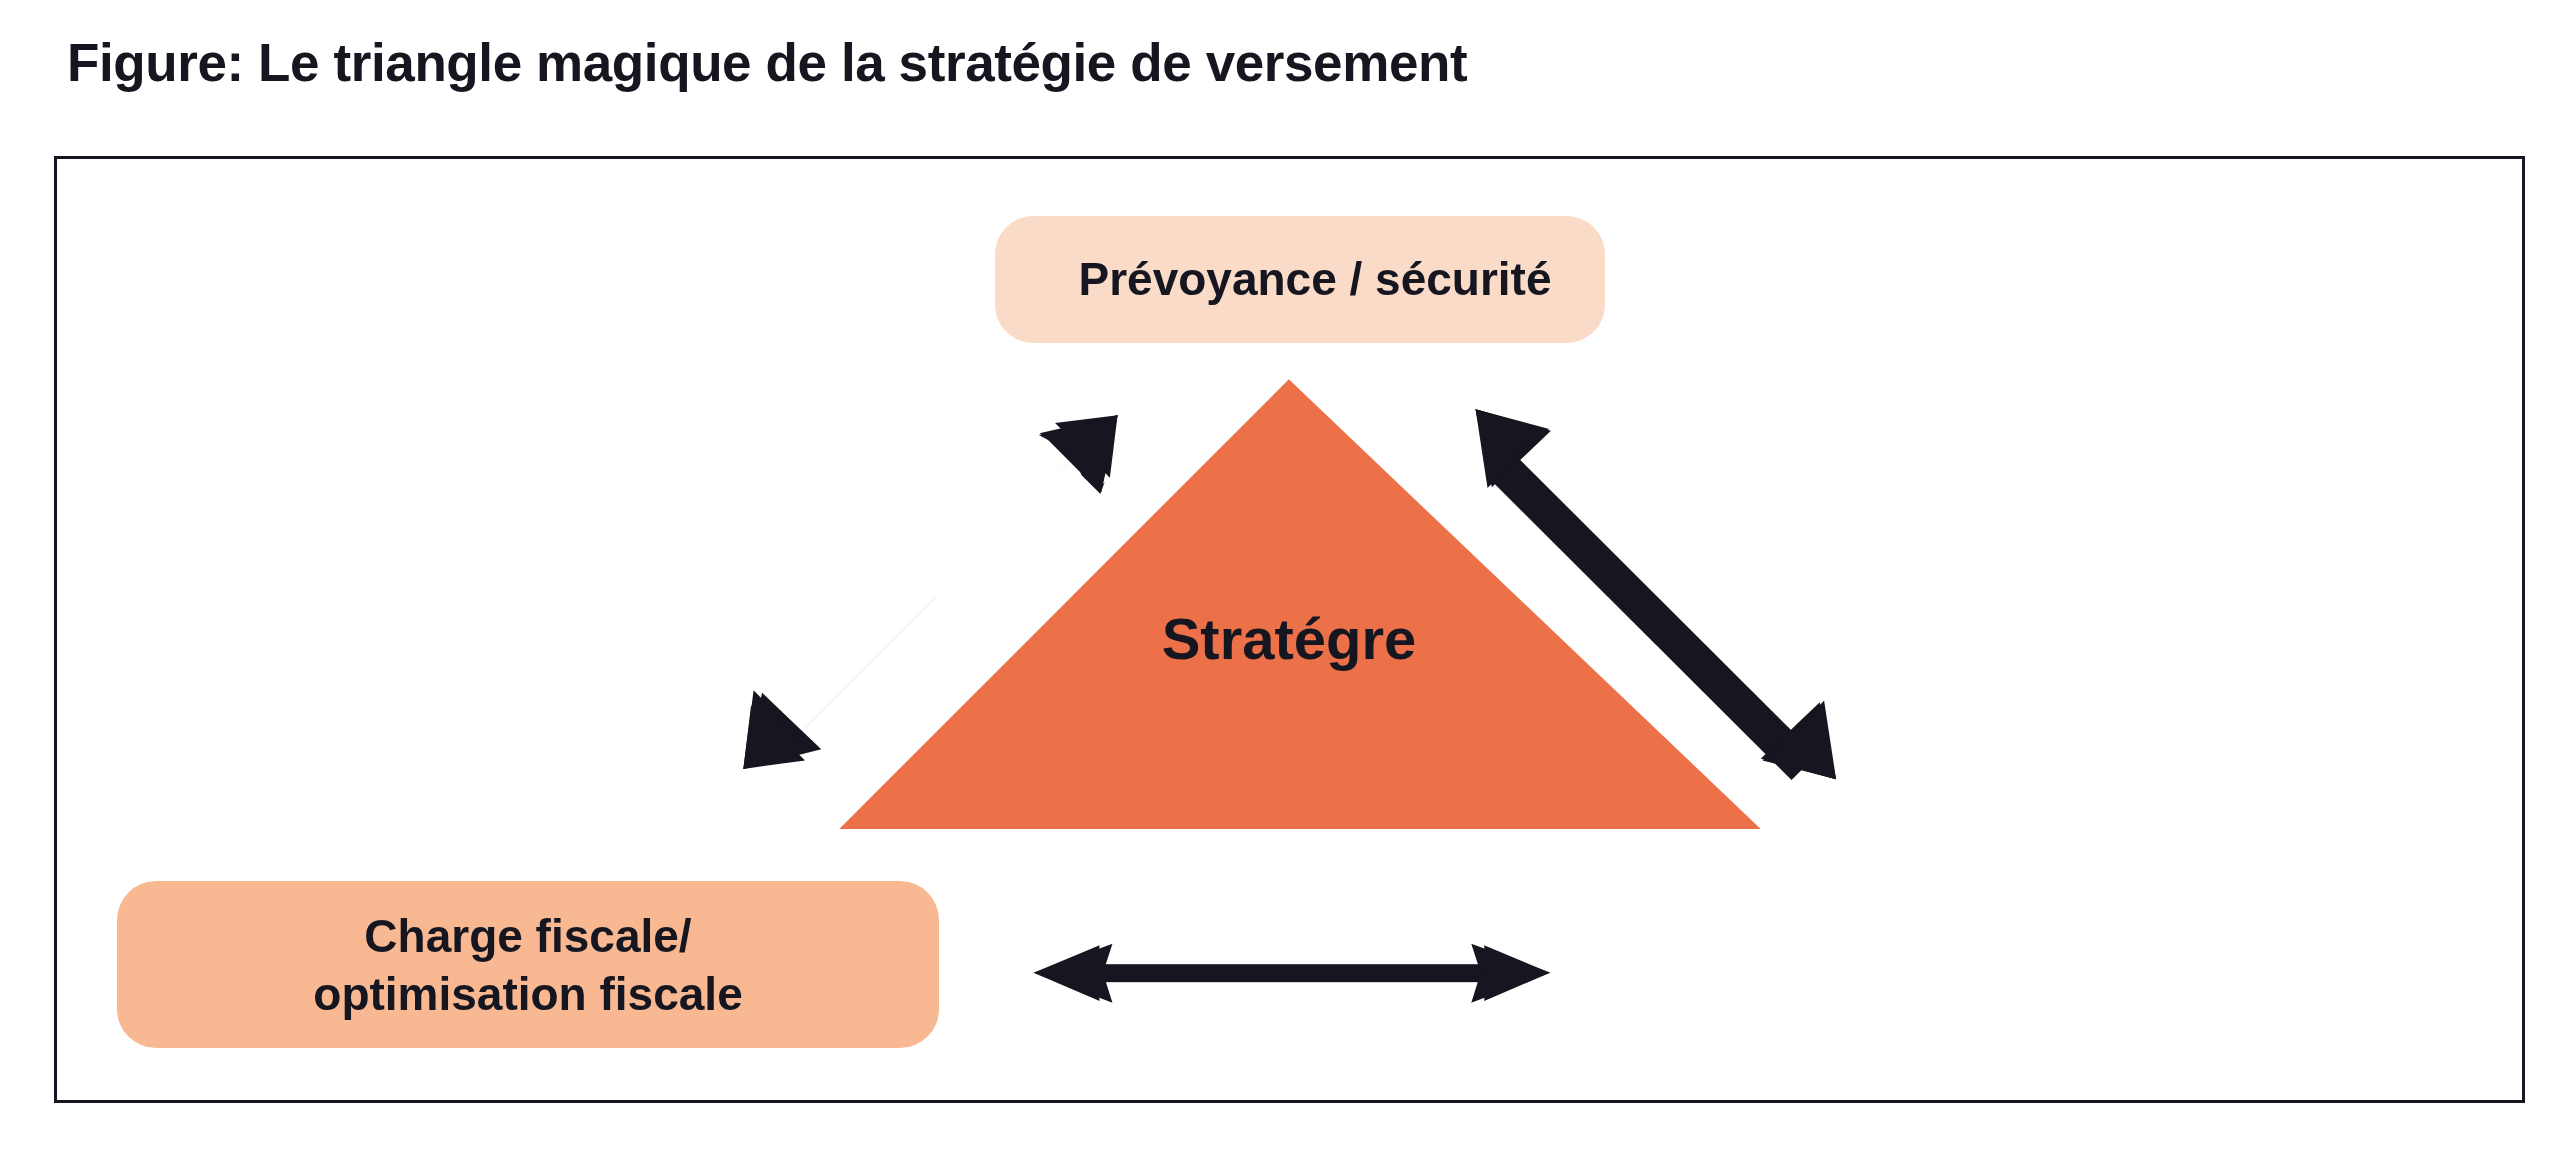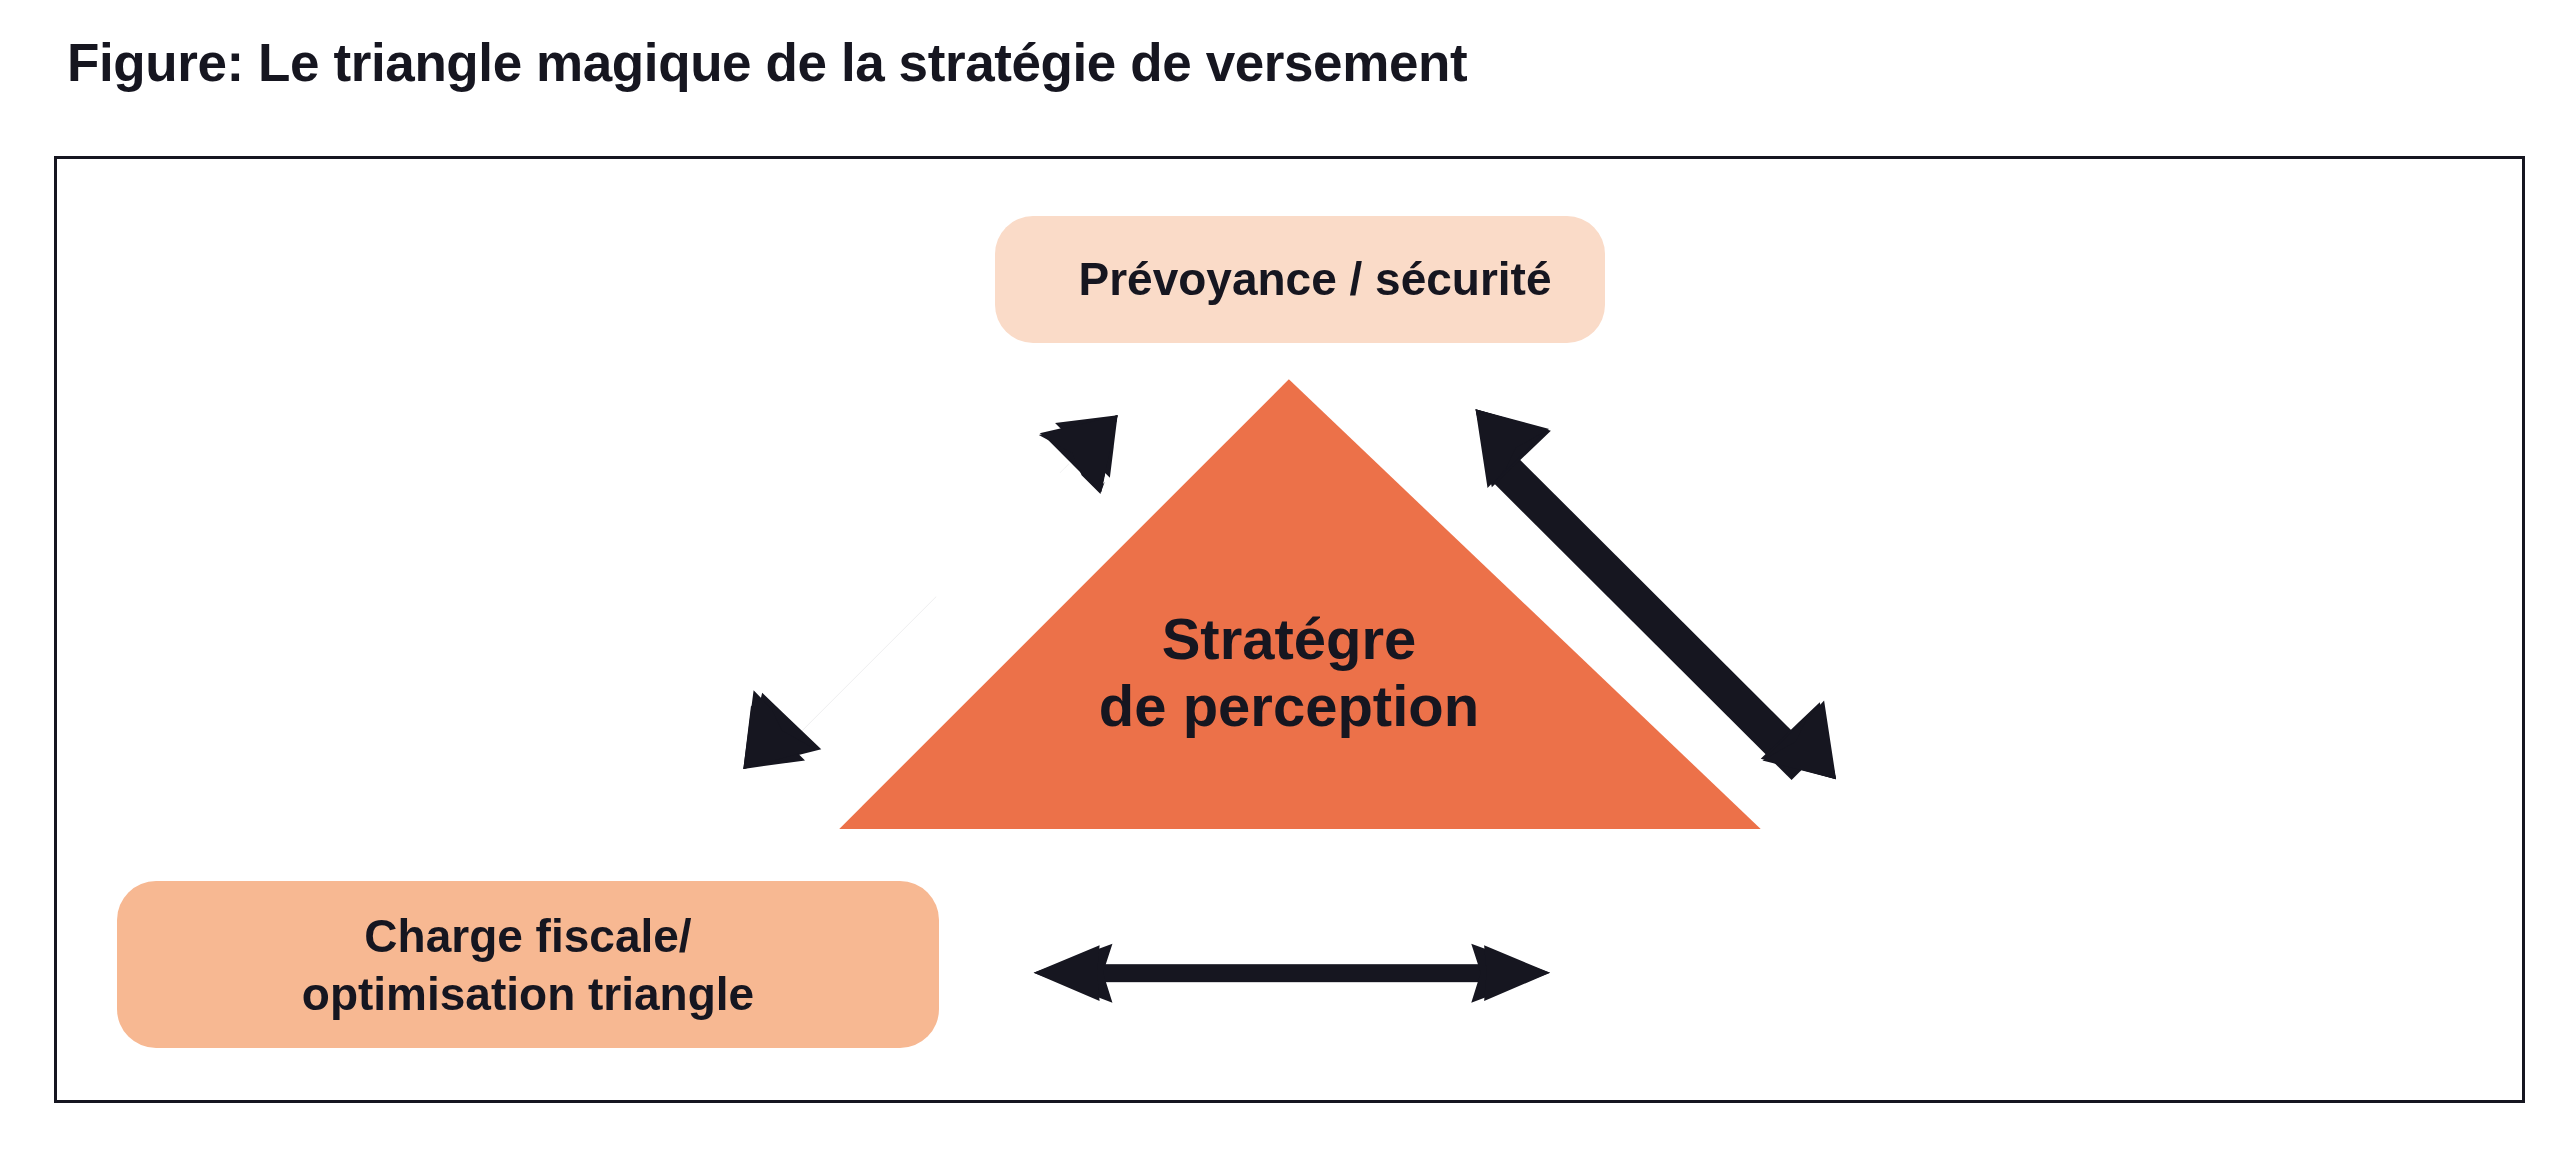--- a/index.html
+++ b/index.html
@@ -186,30 +186,29 @@
         <path d="M 1207,1136 L 1299,1102 L 1288,1136 L 1299,1171 Z"></path>
         <path d="M 1207,1136 L 1284,1104 L 1281,1136 L 1284,1169 Z"></path>
 
         <path d="M 1810,1136 L 1718,1102 L 1729,1136 L 1718,1171 Z"></path>
         <path d="M 1810,1136 L 1733,1104 L 1736,1136 L 1733,1169 Z"></path>
       </g>
     </svg>
 
     <div id="triangle-label">
       <span class="node-line">Stratégre</span>
-      <span class="node-line">de perception</span>
     </div>
 
     <div class="node-box" id="node-top" style="background:#FADBC8;">
       <span class="node-line">Prévoyance / sécurité</span>
     </div>
 
     <div class="node-box" id="node-bottom-left" style="background:#F7B892;">
       <div>
         <span class="node-line">Charge fiscale/</span>
-        <span class="node-line">optimisation triangle</span>
+        <span class="node-line">optimisation fiscale</span>
       </div>
     </div>
 
 
   </div>
 </div>
 
 
 </body></html>

